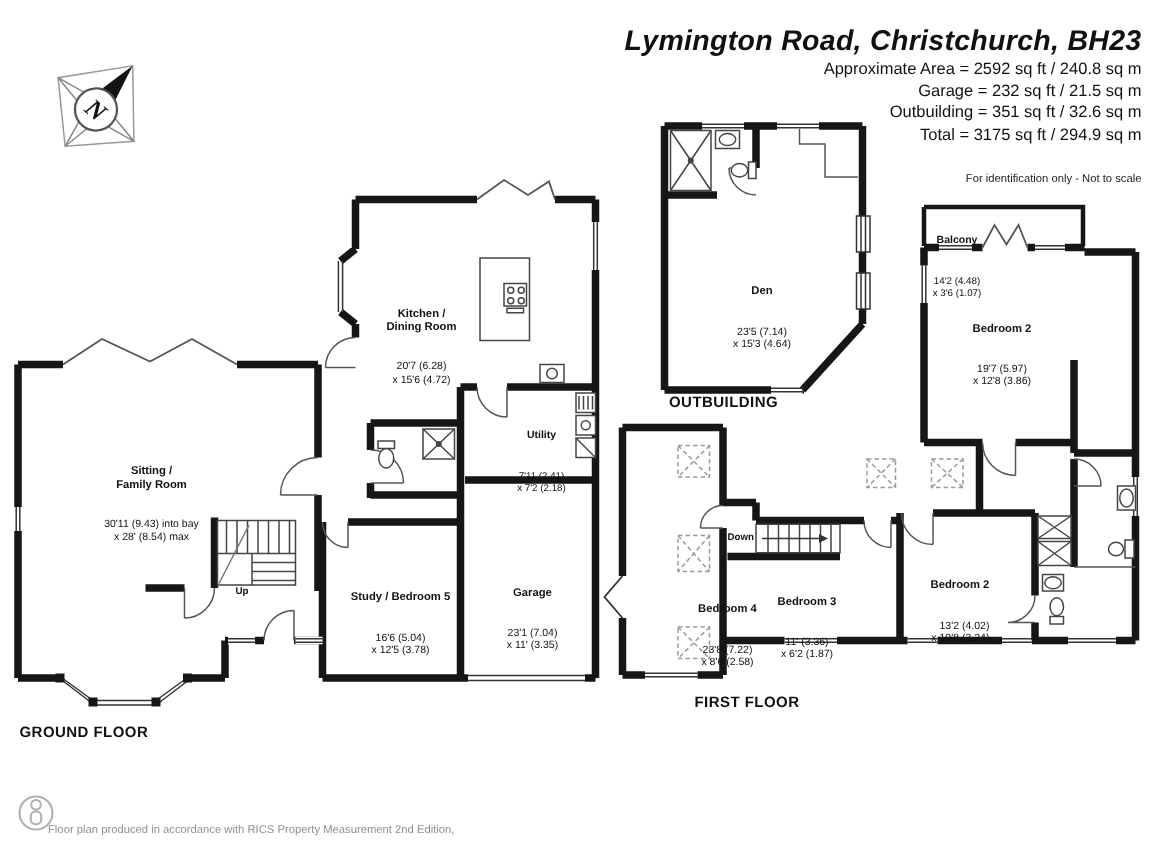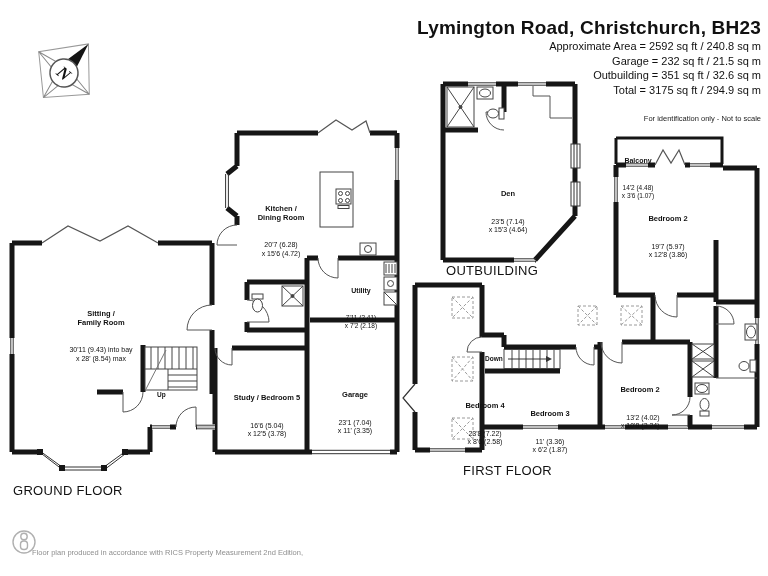--- a/index.html
+++ b/index.html
@@ -1,29 +1,29 @@
 <!DOCTYPE html>
 <html><head>
 <meta charset="utf-8">
 <style>
   html,body{margin:0;padding:0;background:#fff;}
   .page{position:relative;width:768px;height:576px;background:#ffffff;overflow:hidden;
         font-family:"Liberation Sans",sans-serif;color:#111;}
   svg.plan{position:absolute;left:0;top:0;}
   .hdr{position:absolute;top:17px;right:7px;text-align:right;}
-  .hdr .title{font-size:19px;font-weight:bold;letter-spacing:0.2px;}
+  .hdr .title{font-size:19px;font-weight:bold;letter-spacing:0.2px;font-style:italic;}
   .hdr .area-line{font-size:11px;line-height:13.5px;margin-top:1px;}
   .hdr .disclaimer{font-size:7.5px;margin-top:17px;color:#222;}
   .room-label{position:absolute;transform:translateX(-50%);text-align:center;
               white-space:pre-line;line-height:1.18;}
   .rname{font-weight:bold;font-size:7.5px;}
   .rdims{font-size:7px;}
   .room-label.sm .rname{font-size:7px;}
   .room-label.sm .rdims{font-size:6.5px;}
-  .floor-label{position:absolute;font-size:13px;font-weight:normal;letter-spacing:0.3px;}
+  .floor-label{position:absolute;font-size:10px;font-weight:bold;letter-spacing:0.3px;}
   .tiny-label{position:absolute;font-size:6.5px;font-weight:bold;}
   .footer{position:absolute;left:32px;top:528px;font-size:7.5px;line-height:10px;
           color:#8f8f8f;white-space:pre;}
 </style>
 </head>
 <body>
 
 <div class="page">
 
   <svg class="plan" width="768" height="576" viewBox="0 0 768 576">
@@ -314,21 +314,21 @@
   <div class="room-label" style="left:668px;top:196px;">
     <div class="rname">Bedroom 2</div>
     <div class="rdims">19'7 (5.97)
 x 12'8 (3.86)</div>
   </div>
   <div class="room-label" style="left:640px;top:367px;text-align:right;">
     <div class="rname">Bedroom 2</div>
     <div class="rdims">13'2 (4.02)
 x 10'8 (3.24)</div>
   </div>
-  <div class="room-label" style="left:538px;top:391px;margin-left:12px;">
+  <div class="room-label" style="left:538px;top:378px;">
     <div class="rname">Bedroom 3</div>
     <div class="rdims">11' (3.36)
 x 6'2 (1.87)</div>
   </div>
   <div class="room-label" style="left:449px;top:383px;margin-left:36px;">
     <div class="rname">Bedroom 4</div>
     <div class="rdims">23'8 (7.22)
 x 8'6 (2.58)</div>
   </div>
 

